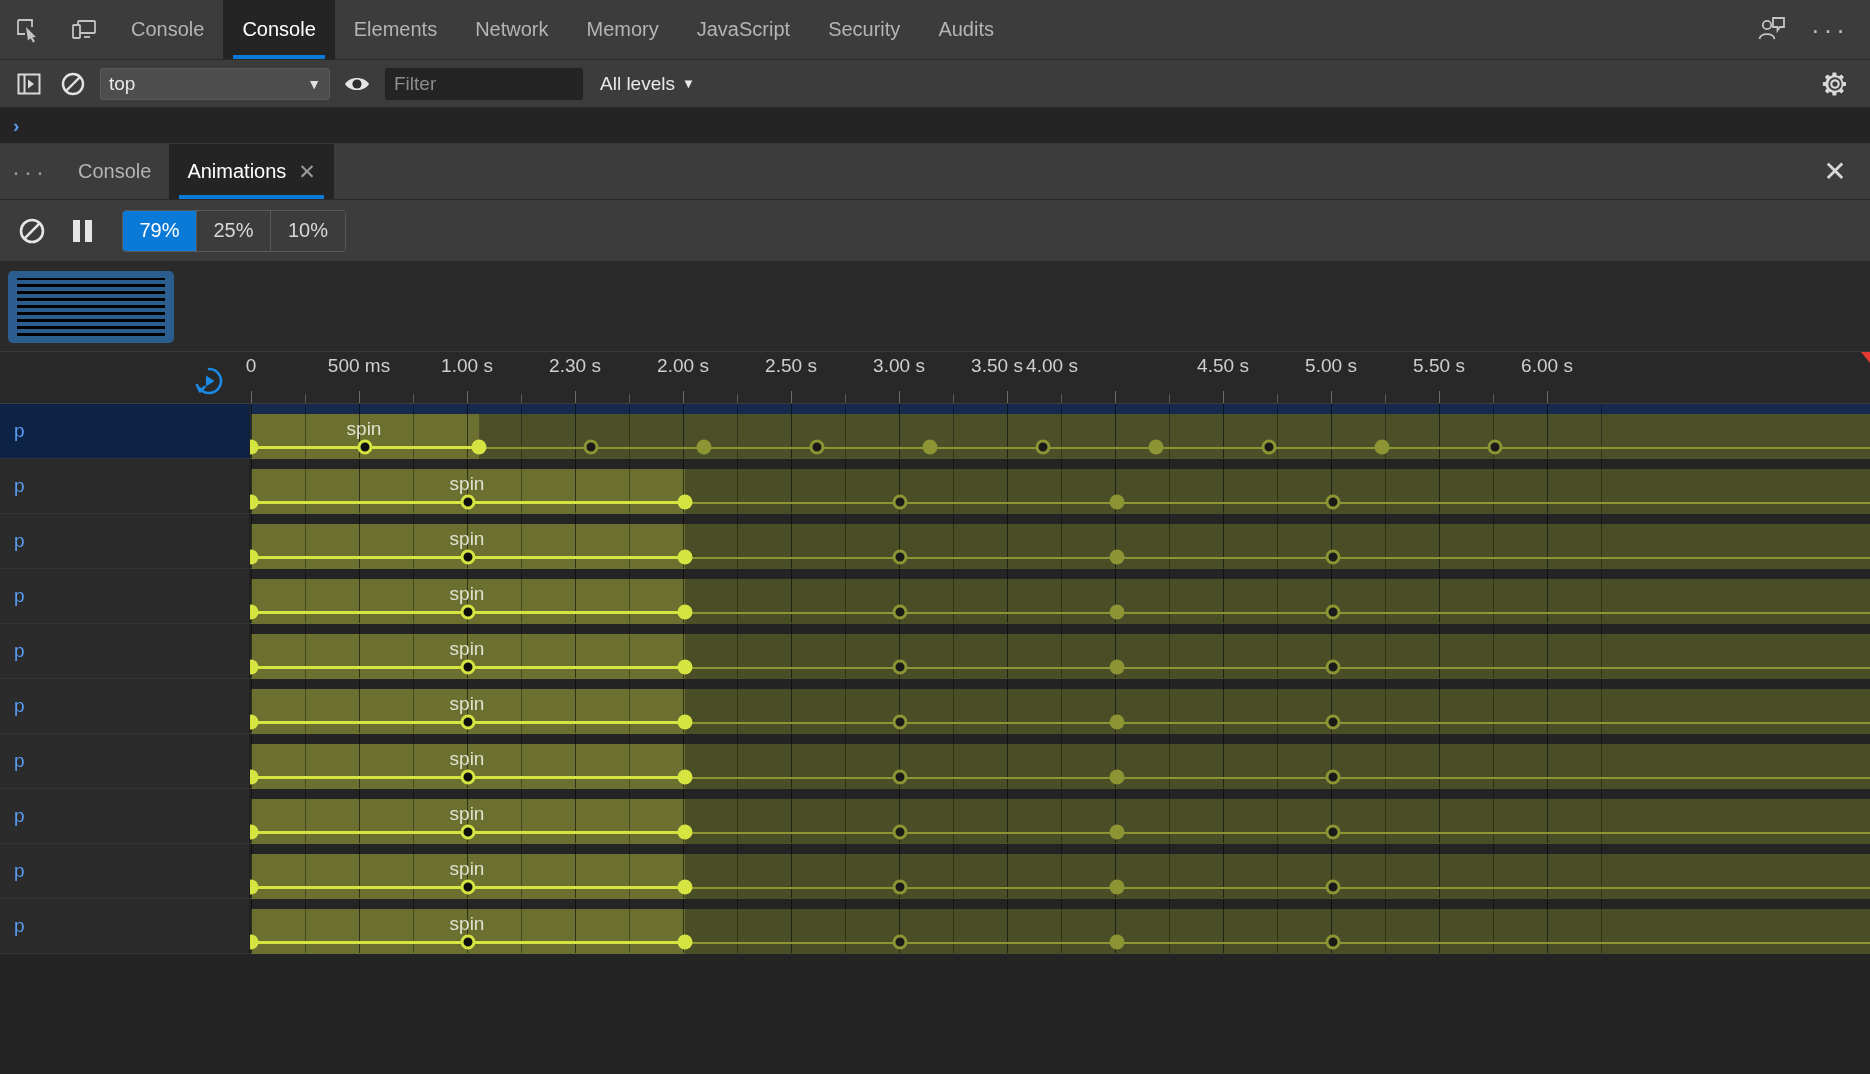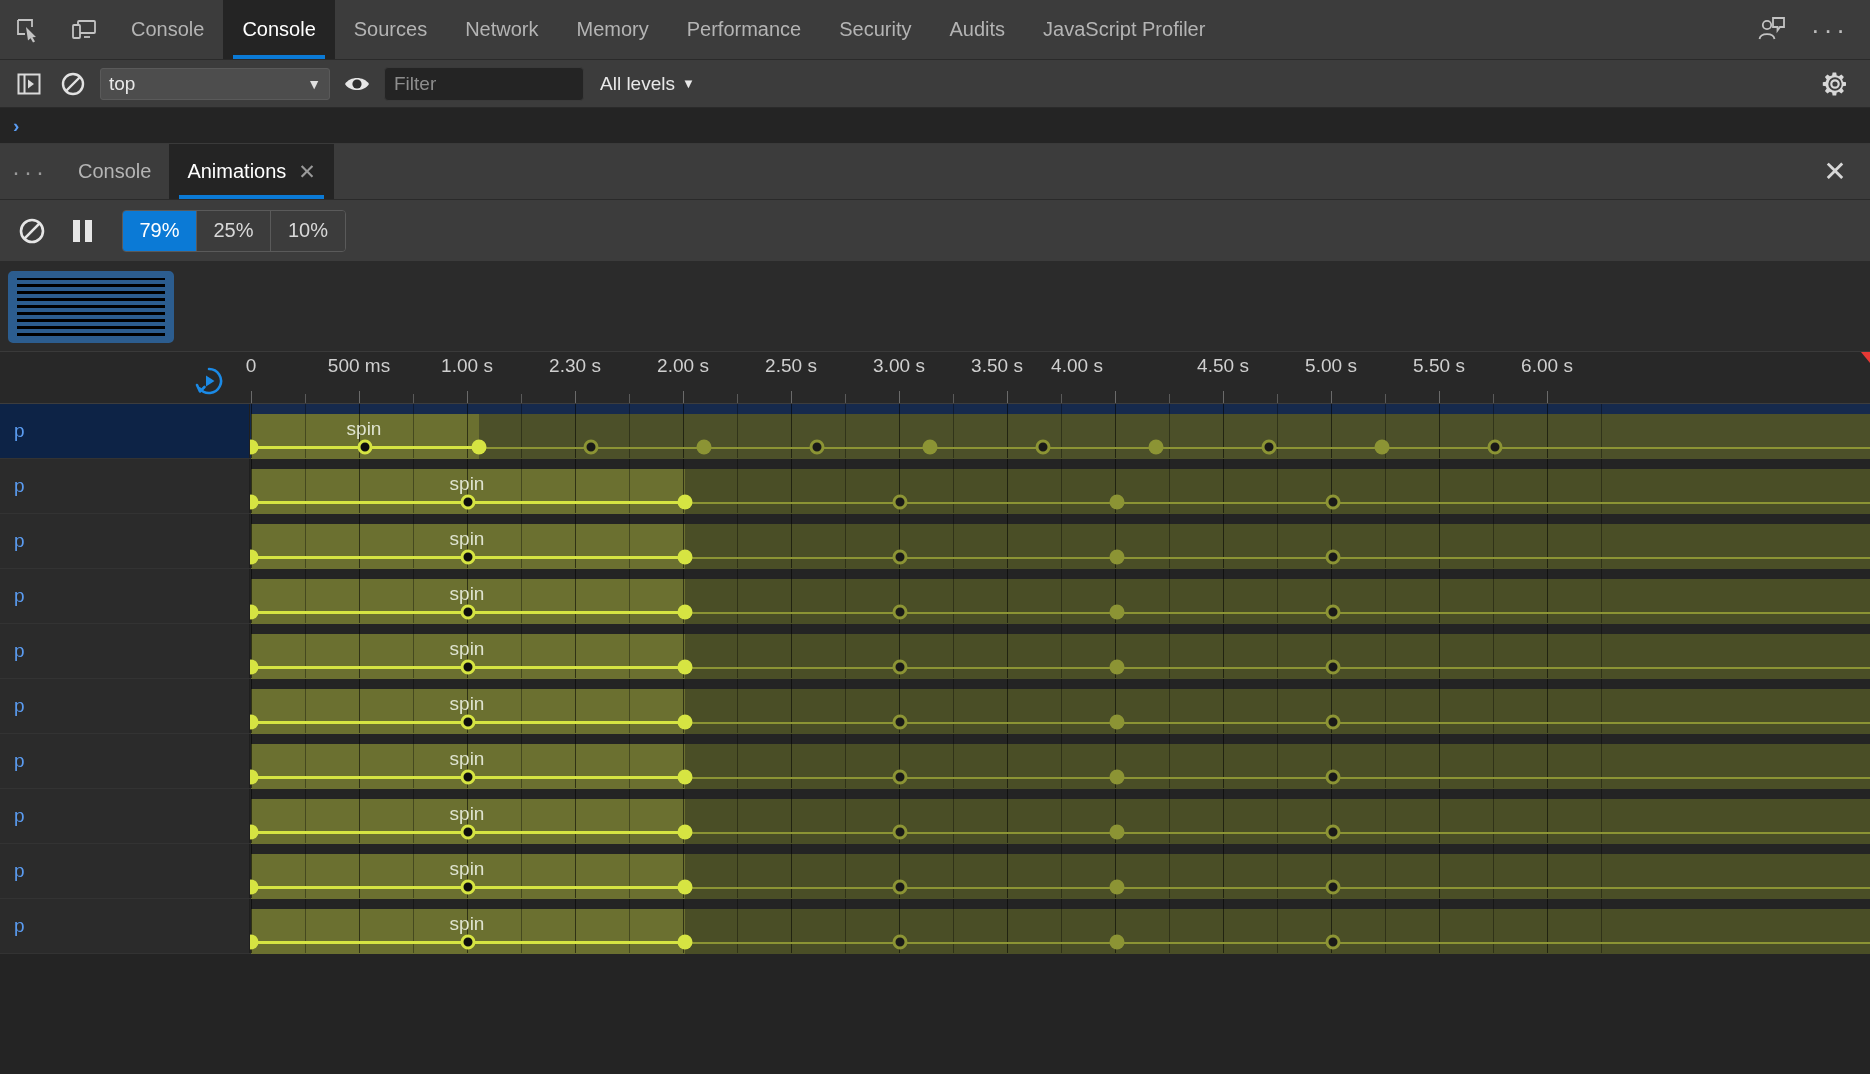--- a/index.html
+++ b/index.html
@@ -315,39 +315,36 @@
         <path d="M14 20 h6" stroke="#c3c3c3" stroke-width="1.8"></path>
       </svg>
     </div>
     <div class="panel-tab">
       <span>Console</span>
     </div>
     <div class="panel-tab active">
       <span>Console</span>
     </div>
     <div class="panel-tab">
-      <span>Sources</span>
+      <span>Elements</span>
     </div>
     <div class="panel-tab">
       <span>Network</span>
     </div>
     <div class="panel-tab">
       <span>Memory</span>
     </div>
     <div class="panel-tab">
-      <span>Performance</span>
+      <span>JavaScript</span>
     </div>
     <div class="panel-tab">
       <span>Security</span>
     </div>
     <div class="panel-tab">
       <span>Audits</span>
-    </div>
-    <div class="panel-tab">
-      <span>JavaScript Profiler</span>
     </div>
     <div class="tabbar-spacer"></div>
     <div class="tb-right">
       <div class="tb-icon-btn">
         <svg width="30" height="28" viewBox="0 0 30 28">
           <circle cx="10" cy="9" r="4.2" fill="none" stroke="#c3c3c3" stroke-width="1.8"></circle>
           <path d="M2.5 23 C3.5 16.5 16.5 16.5 17.5 23" fill="none" stroke="#c3c3c3" stroke-width="1.8"></path>
           <path d="M16 2 h11 v9 h-4 l-2.5 3.5 V11 H16 Z" fill="none" stroke="#c3c3c3" stroke-width="1.8"></path>
         </svg>
       </div>
@@ -476,21 +473,21 @@
         <div class="tick-mark minor" style="left: 737px;"></div>
         <div class="tick-label" style="left: 791px;">2.50 s</div>
         <div class="tick-mark" style="left: 791px;"></div>
         <div class="tick-mark minor" style="left: 845px;"></div>
         <div class="tick-label" style="left: 899px;">3.00 s</div>
         <div class="tick-mark" style="left: 899px;"></div>
         <div class="tick-mark minor" style="left: 953px;"></div>
         <div class="tick-label" style="left: 997px;">3.50 s</div>
         <div class="tick-mark" style="left: 1007px;"></div>
         <div class="tick-mark minor" style="left: 1061px;"></div>
-        <div class="tick-label" style="left: 1077px;">4.00 s</div>
+        <div class="tick-label" style="left: 1052px;">4.00 s</div>
         <div class="tick-mark" style="left: 1115px;"></div>
         <div class="tick-mark minor" style="left: 1169px;"></div>
         <div class="tick-label" style="left: 1223px;">4.50 s</div>
         <div class="tick-mark" style="left: 1223px;"></div>
         <div class="tick-mark minor" style="left: 1277px;"></div>
         <div class="tick-label" style="left: 1331px;">5.00 s</div>
         <div class="tick-mark" style="left: 1331px;"></div>
         <div class="tick-mark minor" style="left: 1385px;"></div>
         <div class="tick-label" style="left: 1439px;">5.50 s</div>
         <div class="tick-mark" style="left: 1439px;"></div>

